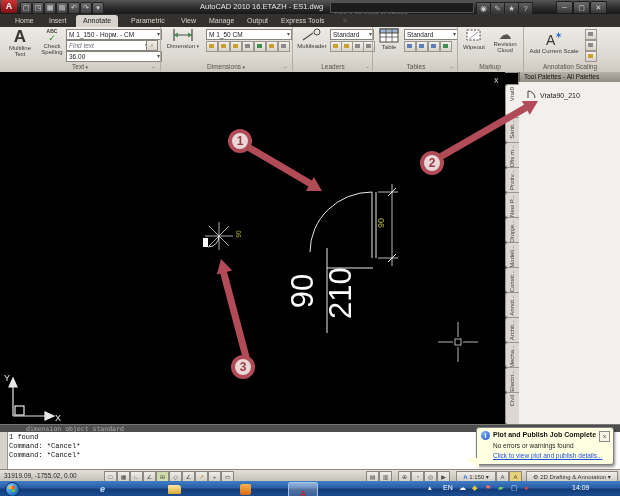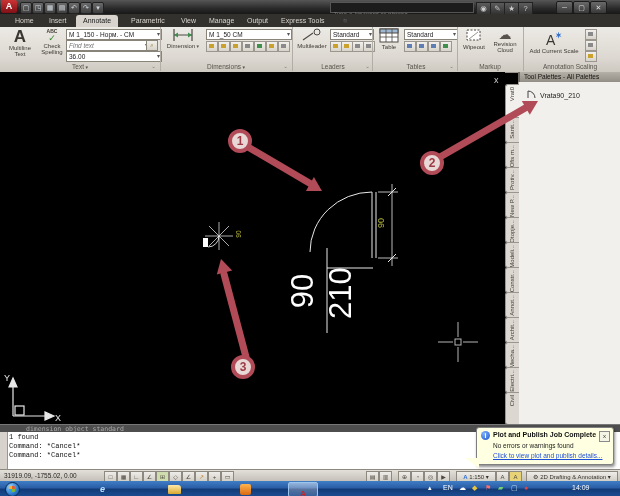--- a/index.html
+++ b/index.html
@@ -110,20 +110,21 @@
 
   <div id="titlebar" class="abs">
     <div id="acad-logo" class="abs">A</div>
     <span class="abs qat-ic" style="left:20px">▢</span>
     <span class="abs qat-ic" style="left:32px">◳</span>
     <span class="abs qat-ic" style="left:44px">▦</span>
     <span class="abs qat-ic" style="left:56px">▤</span>
     <span class="abs qat-ic" style="left:68px">↶</span>
     <span class="abs qat-ic" style="left:80px">↷</span>
     <span class="abs qat-ic" style="left:92px">▾</span>
+    <span id="tb-title" class="abs">AutoCAD 2010   16.ETAZH - ES1.dwg</span>
     <span id="searchbox" class="abs">
       <input placeholder="Type a keyword or phrase" style="">
     </span>
     <span class="abs s-ic" style="left:476px">◉</span>
     <span class="abs s-ic" style="left:490px">✎</span>
     <span class="abs s-ic" style="left:504px">★</span>
     <span class="abs s-ic" style="left:518px">?</span>
     <span class="abs w-btn" style="left:556px">─</span>
     <span class="abs w-btn" style="left:573px">▢</span>
     <span class="abs w-btn" style="left:590px">✕</span>

